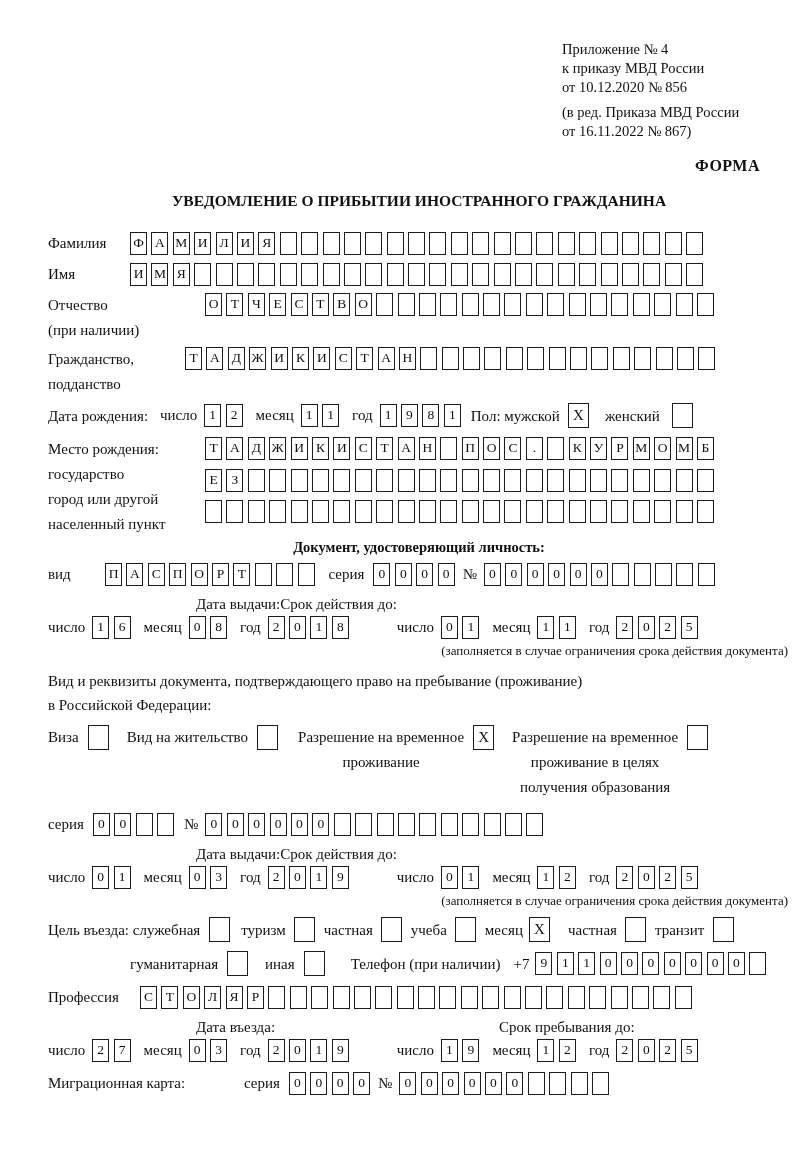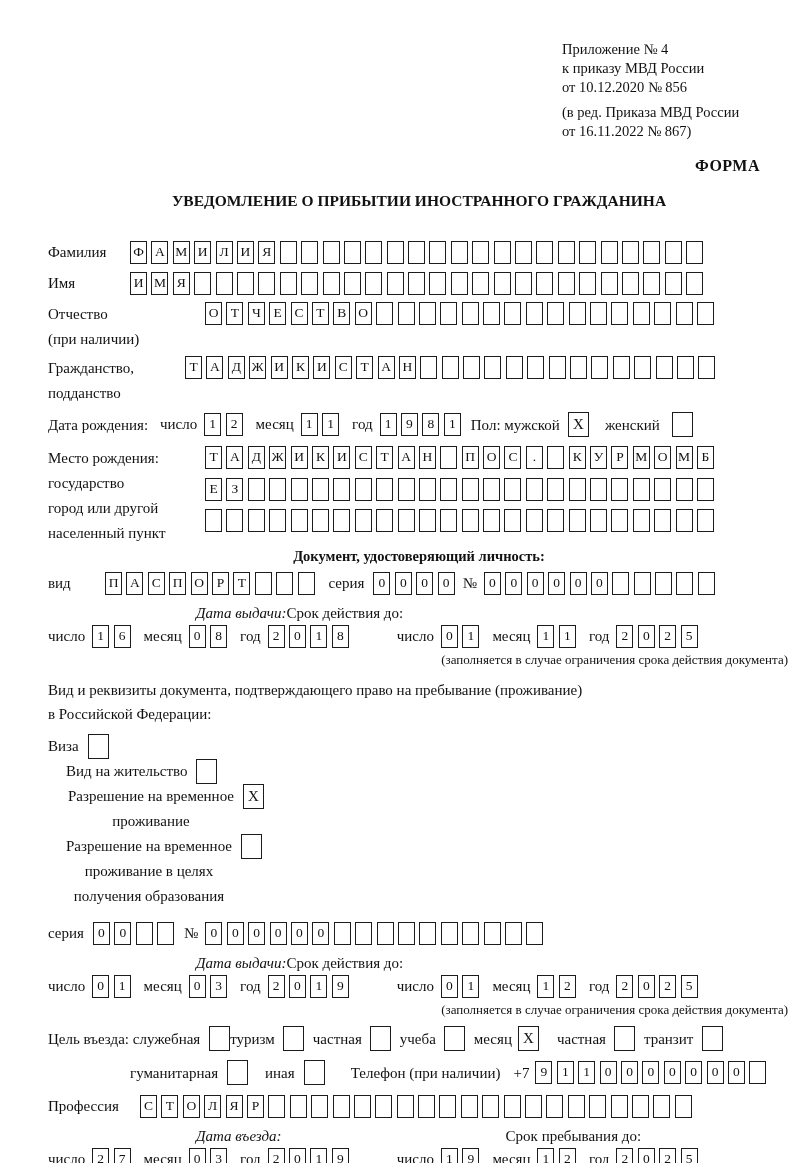--- a/index.html
+++ b/index.html
@@ -50,27 +50,27 @@
     border: 1.6px solid #1c1c1c; text-align: center; font-size: 15px; line-height: 22px;
     background: #fff;
   }
 
   
   .dg { display: flex; align-items: center; }
   .dg .dlbl { font-size: 15px; margin-right: 7px; }
   .dg .dlbl.mid { margin-left: 13px; }
 
   .headings { display: flex; font-size: 15px; margin-top: 10px; }
-  .headings .h1 { margin-left: 148px; font-style: italic; }
+  .headings .h1 { margin-left: 148px; }
   .headings .h2 { }
   .note-right { text-align: right; font-size: 13px; margin-top: 4px; padding-right: 2px; }
 
   .para { font-size: 15px; line-height: 24px; margin-top: 10px; }
 
-  .opts { display: flex; align-items: flex-start; margin-top: 8px; flex-direction: column; }
+  .opts { display: flex; align-items: flex-start; margin-top: 8px; }
   .opt { display: flex; align-items: flex-start; }
   .opt .olabel { font-size: 15px; line-height: 25px; }
   .opt .center { text-align: center; }
   .opt .cbx { margin-left: 9px; margin-top: 0; }
 
   .mc-row { display: flex; align-items: center; margin-top: 9px; }
 
   .bp-cells .cells { margin-bottom: 8.5px; }
 </style>
 </head>
@@ -88,21 +88,21 @@
     </div>
   </div>
 
   <div class="forma">ФОРМА</div>
 
   <div class="title">
     <div>УВЕДОМЛЕНИЕ О ПРИБЫТИИ ИНОСТРАННОГО ГРАЖДАНИНА</div>
   </div>
 
 
-  <div class="row" style="margin-top:28px;">
+  <div class="row" style="margin-top:19px;">
     <span class="flabel w82">Фамилия</span>
     <span class="cells">
         <span class="cell">Ф</span>
         <span class="cell">А</span>
         <span class="cell">М</span>
         <span class="cell">И</span>
         <span class="cell">Л</span>
         <span class="cell">И</span>
         <span class="cell">Я</span>
         <span class="cell"></span>
@@ -535,21 +535,21 @@
           <span class="cell">5</span>
         </span>
     </span>
   </div>
 
   <div class="note-right">(заполняется в случае ограничения срока действия документа)</div>
 
   <div class="row" style="margin-top:8px;">
     <span class="flabel">Цель въезда: служебная</span>
     <span class="cbx" style="margin-left:9px;"></span>
-    <span class="flabel" style="">туризм</span>
+    <span class="flabel" style="margin-left:11px;">туризм</span>
     <span class="cbx" style="margin-left:8px;"></span>
     <span class="flabel" style="margin-left:9px;">частная</span>
     <span class="cbx" style="margin-left:8px;"></span>
     <span class="flabel" style="margin-left:9px;">учеба</span>
     <span class="cbx" style="margin-left:8px;"></span>
     <span class="flabel" style="margin-left:9px;">месяц</span>
     <span class="cbx" style="margin-left:6px;">X</span>
     <span class="flabel" style="margin-left:18px;">частная</span>
     <span class="cbx" style="margin-left:8px;"></span>
     <span class="flabel" style="margin-left:9px;">транзит</span>

